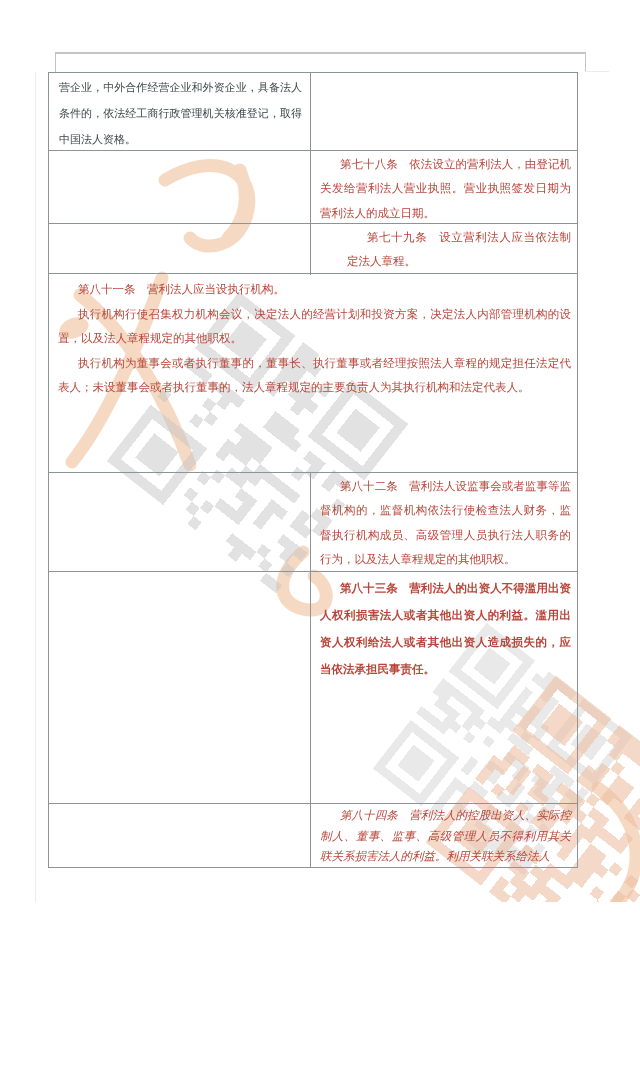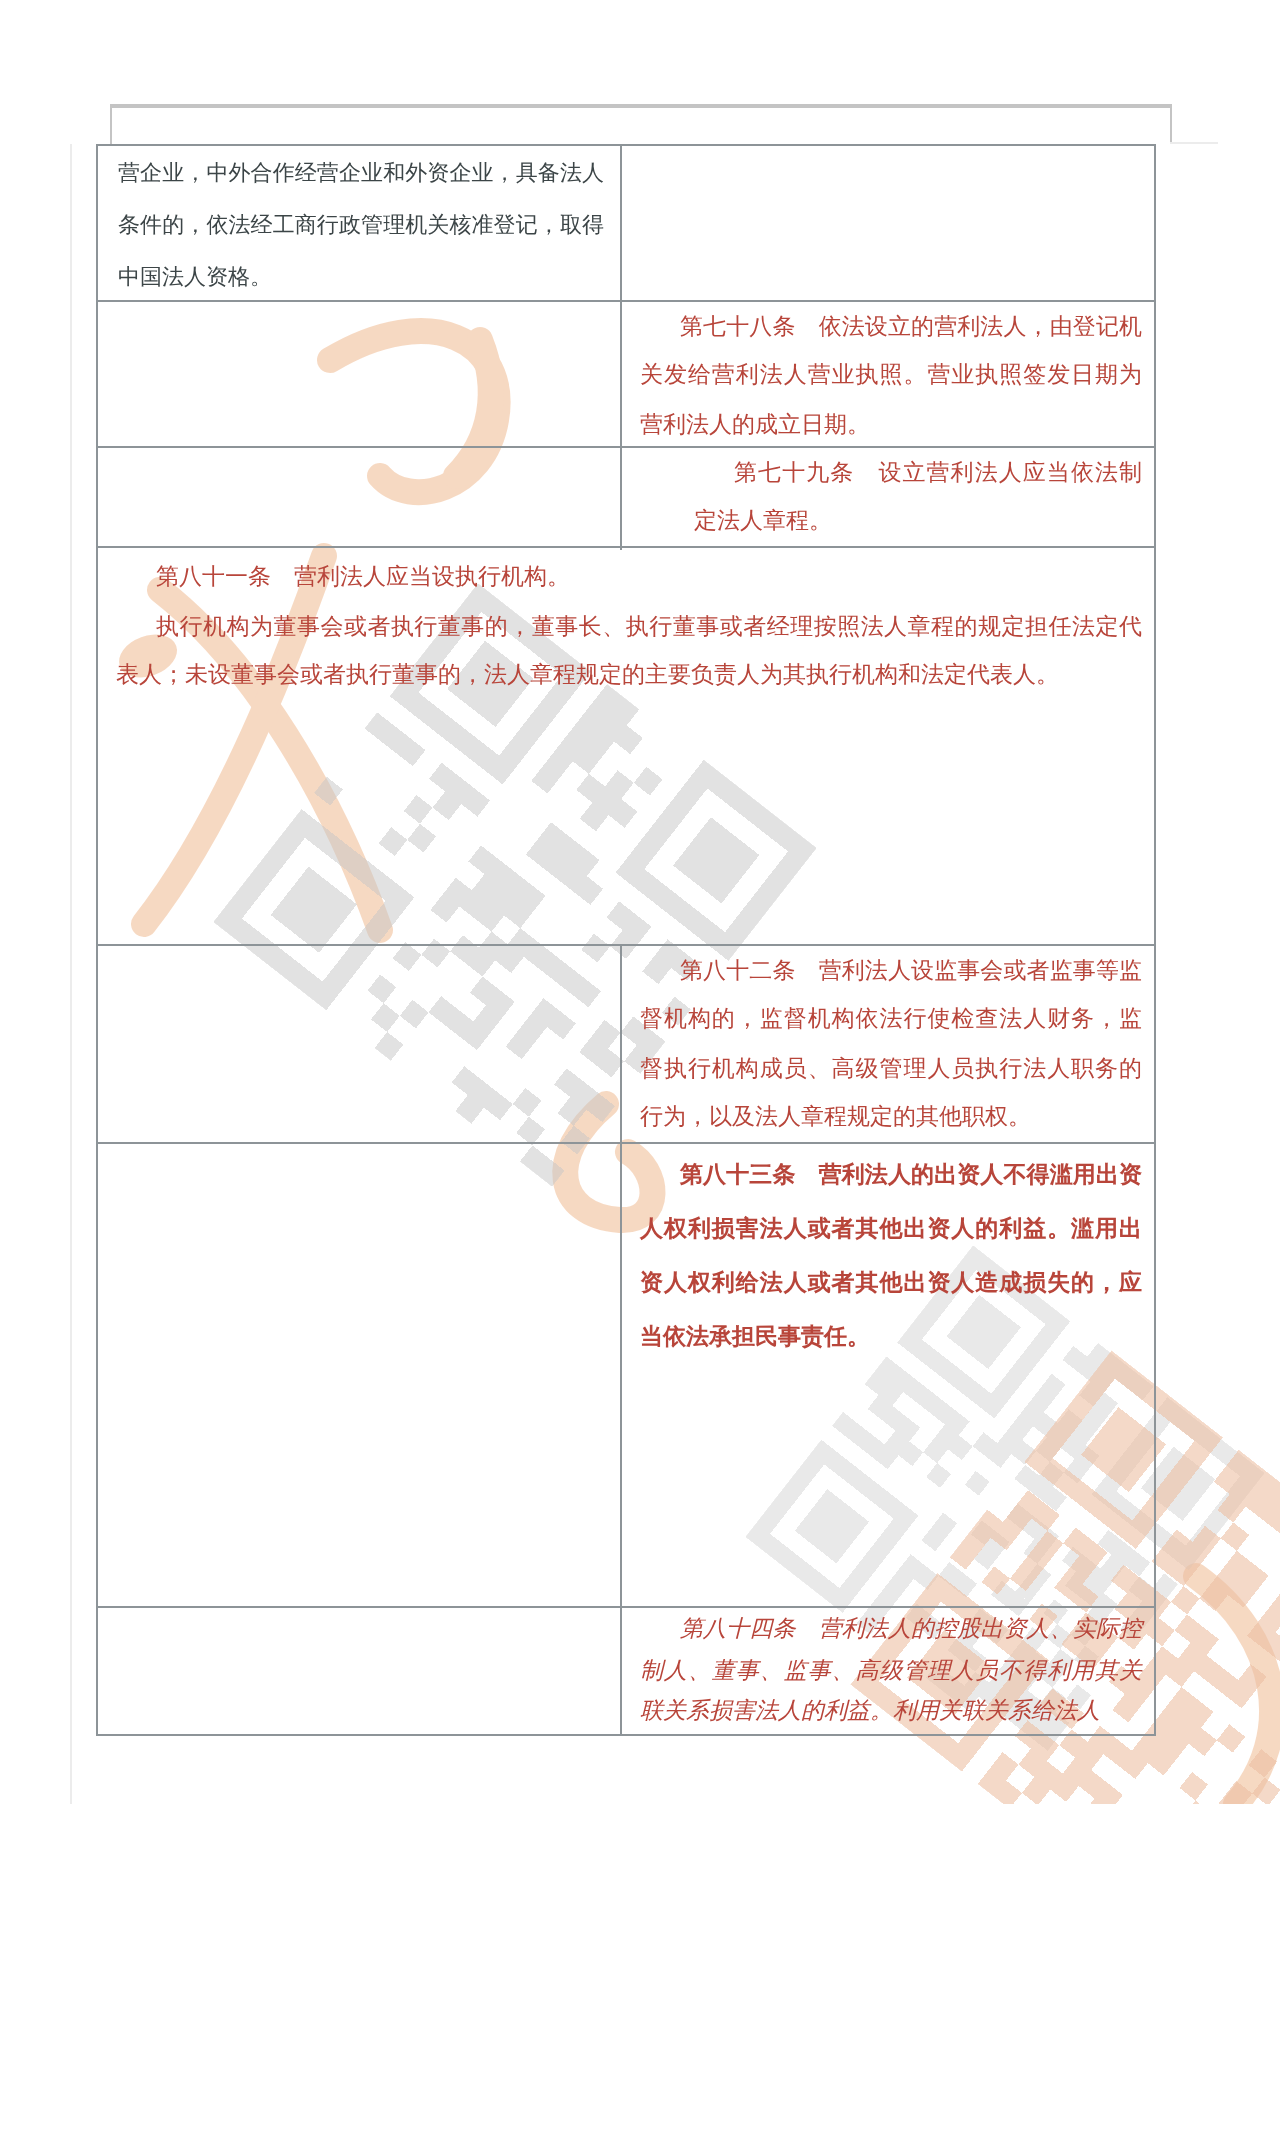--- a/index.html
+++ b/index.html
@@ -742,20 +742,21 @@
     <div class="trow r3" style="height:50px;gap:27px;">
       <div class="cell lc"></div>
       <div class="cell rc">
           <p>第七十九条　设立营利法人应当依法制定法人章程。</p>
         </div>
     </div>
     <div class="trow r5" style="height:199px;flex-direction:column;">
       <div class="cell lc"></div>
       <div class="cell rc">
           <p>第八十一条　营利法人应当设执行机构。</p>
+          <p>执行机构行使召集权力机构会议，决定法人的经营计划和投资方案，决定法人内部管理机构的设置，以及法人章程规定的其他职权。</p>
           <p>执行机构为董事会或者执行董事的，董事长、执行董事或者经理按照法人章程的规定担任法定代表人；未设董事会或者执行董事的，法人章程规定的主要负责人为其执行机构和法定代表人。</p>
         </div>
     </div>
     <div class="trow r6" style="height:99px;">
       <div class="cell lc"></div>
       <div class="cell rc">
           <p>第八十二条　营利法人设监事会或者监事等监督机构的，监督机构依法行使检查法人财务，监督执行机构成员、高级管理人员执行法人职务的行为，以及法人章程规定的其他职权。</p>
         </div>
     </div>
     <div class="trow r7" style="height:232px;">

